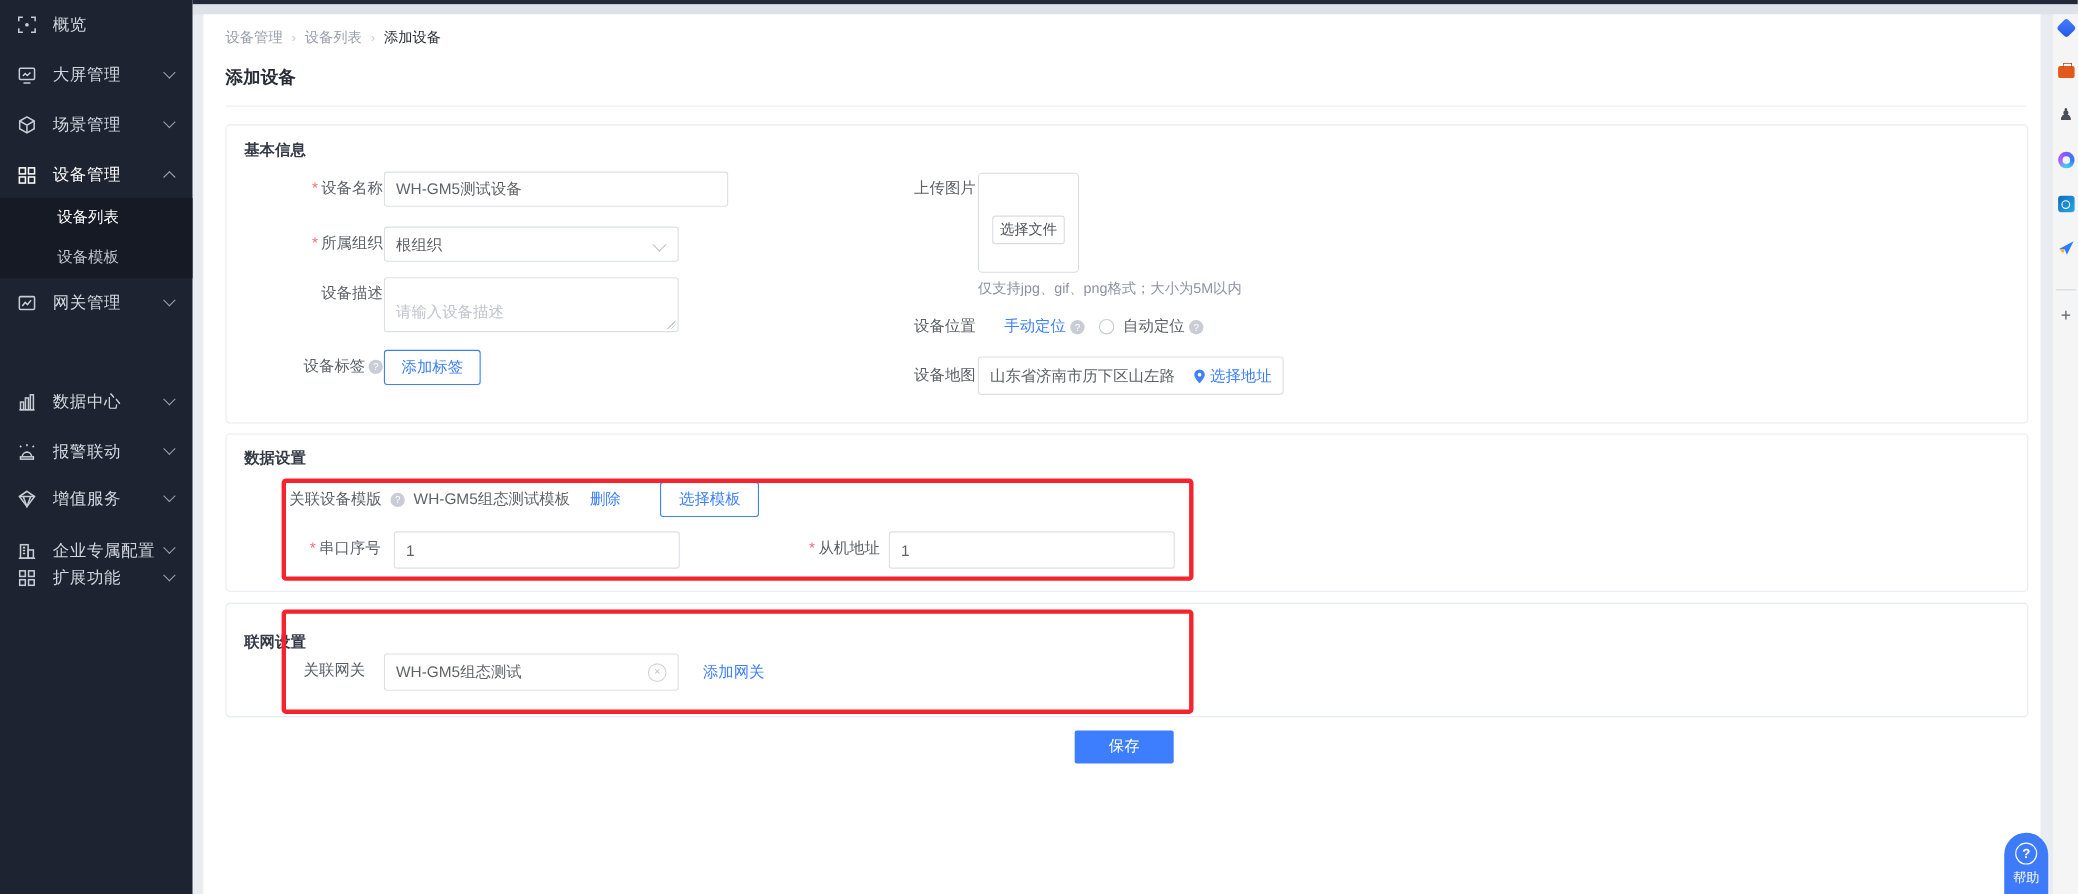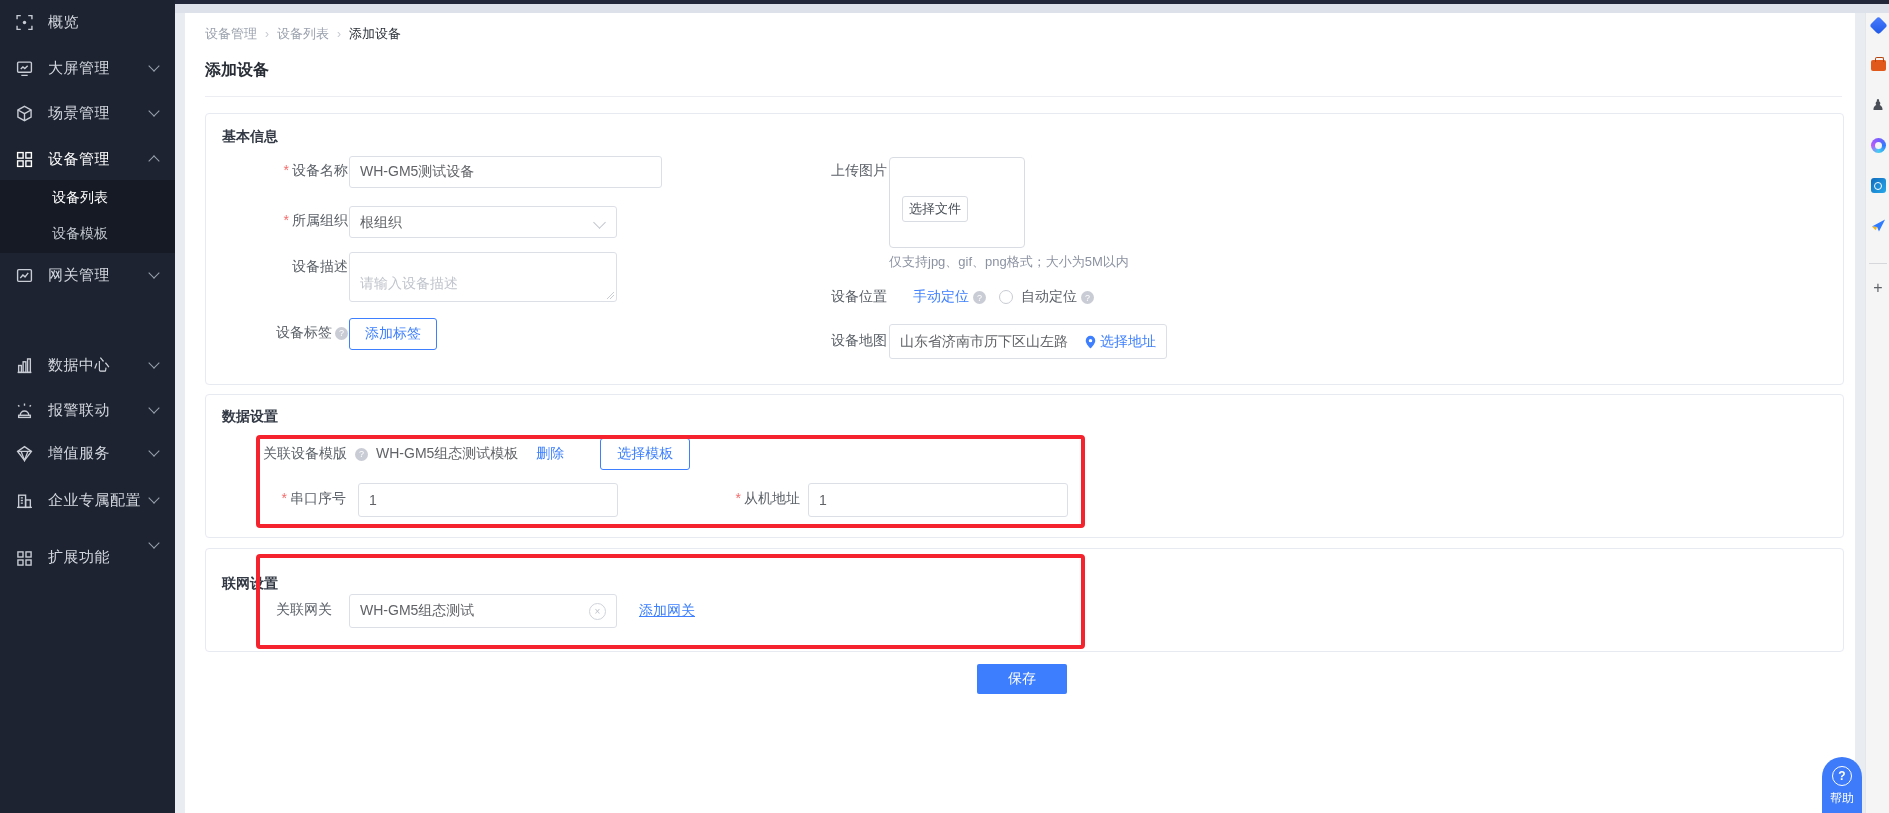--- a/index.html
+++ b/index.html
@@ -31,21 +31,21 @@
   .card{border:1px solid #e7eaf1;border-radius:4px;background:#fff;}
   .sec-title{font-size:14px;font-weight:600;color:#333a45;}
   .flabel{font-size:14px;color:#5b6168;text-align:right;white-space:nowrap;}
   .star{color:#f56c6c;margin-right:3px;font-size:14px;}
   .tinput{border:1px solid #dcdfe6;border-radius:3px;font-size:14px;color:#606266;padding:0 10px;box-sizing:border-box;background:#fff;font-family:inherit;outline:none;}
   .tinput::placeholder{color:#c0c4cc;}
   textarea.tinput{padding-top:22px;resize:none;}
   .sel-chev{position:absolute;width:8px;height:8px;border-right:1.5px solid #c0c4cc;border-bottom:1.5px solid #c0c4cc;transform:rotate(45deg);pointer-events:none;}
   .blue-btn-outline{border:1px solid #3d7fff;color:#3d7fff;background:#fff;border-radius:3px;font-size:14px;display:flex;align-items:center;justify-content:center;cursor:pointer;box-sizing:border-box;}
   .link{color:#3d7fff;font-size:14px;cursor:pointer;text-decoration:none;white-space:nowrap;}
-  .link.u{text-decoration:underline;}
+  .link.u{}
   .qmark{display:inline-flex;width:13px;height:13px;border-radius:50%;background:#c9ccd4;color:#fff;font-size:9px;align-items:center;justify-content:center;flex:0 0 auto;}
   .upload-box{border:1px solid #d9dce3;border-radius:4px;background:#fff;}
   .file-btn{border:1px solid #d9dce3;border-radius:3px;background:#fff;font-size:13px;color:#4a5058;display:flex;align-items:center;justify-content:center;cursor:pointer;}
   .hint{font-size:13px;color:#8b92a1;white-space:nowrap;}
   .radio{width:14px;height:14px;border-radius:50%;box-sizing:border-box;cursor:pointer;}
   .radio.on{background:#3d7fff;position:relative;}
   .radio.on::after{content:"";position:absolute;left:5px;top:5px;width:4px;height:4px;border-radius:50%;background:#fff;}
   .radio.off{background:#fff;border:1px solid #c9ccd4;}
   .opt-blue{font-size:14px;color:#3d7fff;white-space:nowrap;}
   .opt-gray{font-size:14px;color:#5b6168;white-space:nowrap;}
@@ -190,21 +190,21 @@
           <svg class="sic" width="17" height="17" viewBox="0 0 16 16" fill="none" stroke="#c8ccd4" stroke-width="1.3">
             <rect x="2.5" y="3" width="6.5" height="11.5"></rect>
             <rect x="9" y="7.5" width="4.5" height="7"></rect>
             <path d="M4.5 5.5h2M4.5 8h2M4.5 10.5h2M1 14.5h14"></path>
           </svg>
         </span>
       <span class="lbl">企业专属配置</span>
       <span class="chev down"></span>
     </div>
 
-    <div class="side-item" style="top:523px;align-items:flex-end;">
+    <div class="side-item" style="top:503px;">
       <span class="ic">
           <svg class="sic" width="17" height="17" viewBox="0 0 16 16" fill="none" stroke="#c8ccd4" stroke-width="1.3">
             <rect x="1.8" y="1.8" width="4.8" height="4.8"></rect>
             <rect x="9.4" y="1.8" width="4.8" height="4.8"></rect>
             <rect x="1.8" y="9.4" width="4.8" height="4.8"></rect>
             <rect x="9.4" y="9.4" width="4.8" height="4.8"></rect>
           </svg>
         </span>
       <span class="lbl">扩展功能</span>
       <span class="chev down"></span>
@@ -236,21 +236,21 @@
       <div class="abs flabel" style="left:30px;top:144px;width:112px;">设备描述</div>
       <div class="abs" style="left:143px;top:138px;width:268px;height:50px;">
         <textarea class="tinput" style="width: 268px; height: 50px;" placeholder="请输入设备描述"></textarea>
         <span class="resize-corner"></span>
       </div>
 
       <div class="abs flabel" style="left:30px;top:210px;width:112px;"><span>设备标签</span><span class="qmark" style="margin-left:3px;vertical-align:1px;">?</span></div>
       <button class="abs blue-btn-outline" style="left:143px;top:204px;width:88px;height:32px;">添加标签</button>
 
       <div class="abs flabel" style="left:585px;top:48px;width:96px;">上传图片</div>
-      <div class="abs upload-box" style="left:683px;top:43px;width:90px;height:89px;padding-left:44px;">
+      <div class="abs upload-box" style="left:683px;top:43px;width:90px;height:89px;">
         <button class="file-btn abs" style="left:12px;top:38px;width:66px;height:26px;">选择文件</button>
       </div>
       <div class="abs hint" style="left:683px;top:139px;">仅支持jpg、gif、png格式；大小为5M以内</div>
 
       <div class="abs flabel" style="left:585px;top:174px;width:96px;">设备位置</div>
       <span class="abs radio on" style="left:685px;top:176px;"></span>
       <span class="abs opt-blue" style="left:707px;top:174px;">手动定位</span>
       <span class="abs qmark" style="left:767px;top:177px;">?</span>
       <span class="abs radio off" style="left:793px;top:176px;"></span>
       <span class="abs opt-gray" style="left:815px;top:174px;">自动定位</span>

